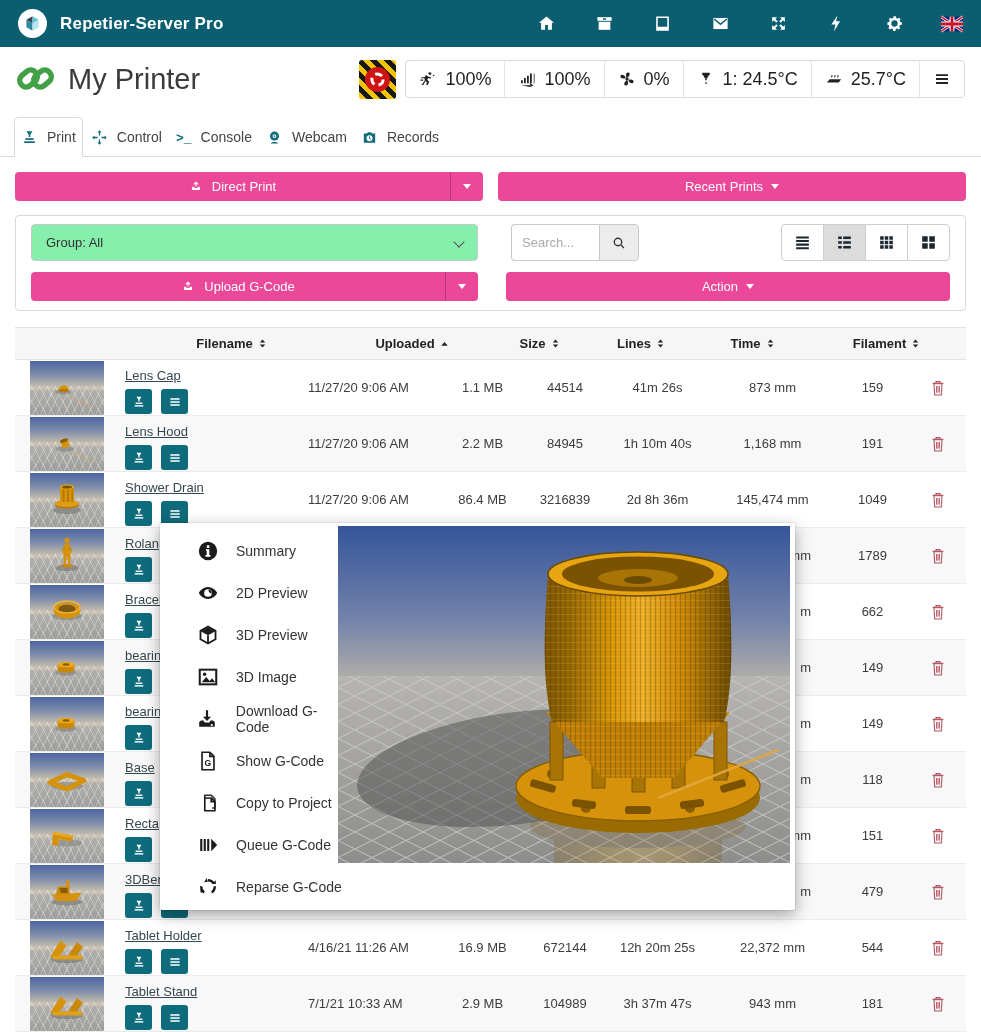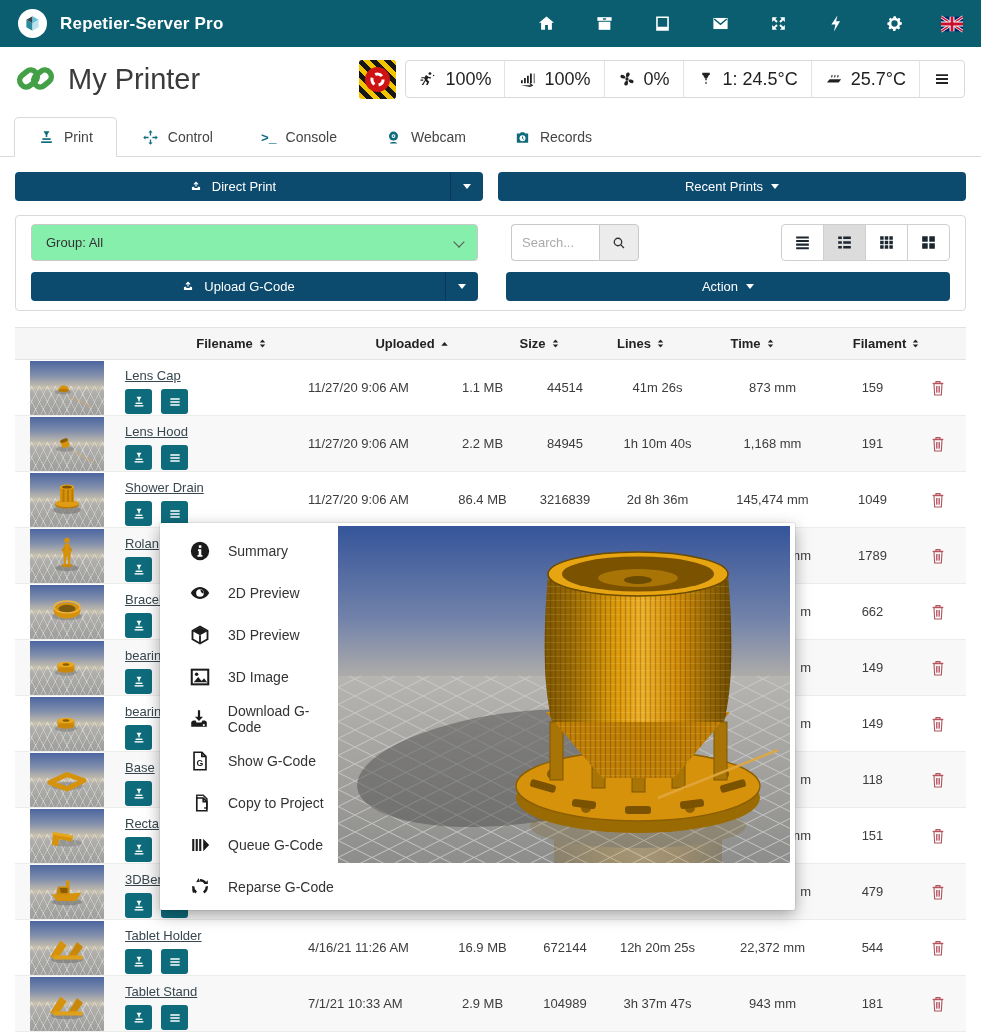--- a/index.html
+++ b/index.html
@@ -27,28 +27,28 @@
     background:repeating-linear-gradient(45deg,#f2c400 0 5px,#161616 5px 10px);}
   .estop-core{width:25px;height:25px;border-radius:50%;background:#cf1212;display:flex;align-items:center;justify-content:center;}
   .status-panel{display:flex;align-items:stretch;height:38px;border:1px solid #d9d9d9;border-radius:4px;background:#fff;overflow:hidden;}
   .seg{display:flex;align-items:center;gap:8px;padding:0 13px;border-left:1px solid #e4e4e4;font-size:18px;color:#1f1f1f;}
   .seg:first-child{border-left:none;}
   .seg svg{width:18px;height:18px;fill:#222;}
   .seg .seg-val:empty{display:none;}
 
   
   .tabs{height:46px;border-bottom:1px solid #d9d9d9;display:flex;align-items:stretch;padding:6px 14px 0;gap:2px;}
-  .tab{display:flex;align-items:center;gap:9px;padding:0 23px;font-size:14px;color:#444;margin-bottom:-1px;cursor:pointer;}
+  .tab{display:flex;align-items:center;gap:9px;padding:0 6px;font-size:14px;color:#444;margin-bottom:-1px;cursor:pointer;}
   .tab svg{width:17px;height:17px;fill:#0e6b7b;}
   .tab .con-glyph{font-family:"Liberation Mono",monospace;font-weight:700;color:#0e6b7b;font-size:13px;}
   .tab.active{background:#fff;border:1px solid #d9d9d9;border-bottom:1px solid #fff;border-radius:5px 5px 0 0;}
 
   
   .bigrow{margin:15px 15px 0;display:flex;gap:15px;}
-  .btn-teal{background:#0c4a6e;color:#fff;font-size:13px;border-radius:4px;height:29px;display:flex;align-items:center;justify-content:center;flex:1;}
+  .btn-teal{background:#ec4899;color:#fff;font-size:13px;border-radius:4px;height:29px;display:flex;align-items:center;justify-content:center;flex:1;}
   .btn-teal svg{width:14px;height:14px;fill:#fff;}
   .split{padding:0;overflow:hidden;}
   .bt-main{flex:1;display:flex;align-items:center;justify-content:center;gap:9px;height:100%;}
   .bt-caret{width:33px;height:100%;display:flex;align-items:center;justify-content:center;border-left:1px solid rgba(0,0,0,.22);}
   .caret-down{width:0;height:0;border-left:4px solid transparent;border-right:4px solid transparent;border-top:5px solid #fff;}
   .caret-inline{margin-left:8px;}
 
   
   .toolbar{margin:14px 15px 0;border:1px solid #d9d9d9;border-radius:4px;background:#fff;padding:8px 15px 10px;height:96px;}
   .trow1{display:flex;align-items:center;height:37px;}
@@ -96,21 +96,21 @@
   .thumb{width:74px;height:54px;position:relative;overflow:hidden;
     background:linear-gradient(180deg,#4b66a0 0%,#7e8cab 25%,#b7b4ac 44%,#cdc4b2 50%,#b0afac 56%,#9e9e9c 100%);}
   .thumb::after{content:"";position:absolute;left:0;right:0;top:48%;bottom:0;
     background:repeating-linear-gradient(63deg,rgba(255,255,255,.3) 0 1px,transparent 1px 7px),
                repeating-linear-gradient(-63deg,rgba(255,255,255,.3) 0 1px,transparent 1px 7px);}
   .thumb svg{position:absolute;inset:0;width:74px;height:54px;z-index:1;}
 
   
   .overlay{position:absolute;left:160px;top:523px;width:635px;height:387px;background:#fff;z-index:10;
     box-shadow:0 5px 16px rgba(0,0,0,.35),0 0 0 1px rgba(0,0,0,.06);border-radius:2px;}
-  .menu{list-style:none;position:absolute;left:4px;top:7px;width:178px;}
+  .menu{list-style:none;position:absolute;left:12px;top:7px;width:178px;}
   .mitem{display:flex;align-items:center;gap:17px;height:42px;padding-left:24px;font-size:14px;color:#333;cursor:pointer;}
   .mi-ic{width:23px;height:23px;display:flex;align-items:center;justify-content:center;}
   .mi-ic svg{width:22px;height:22px;fill:#1b1b1b;}
   .preview{position:absolute;left:178px;top:3px;width:452px;height:337px;}
 </style>
 </head>
 <body>
 
 <header class="topbar">
   <div class="brand">

